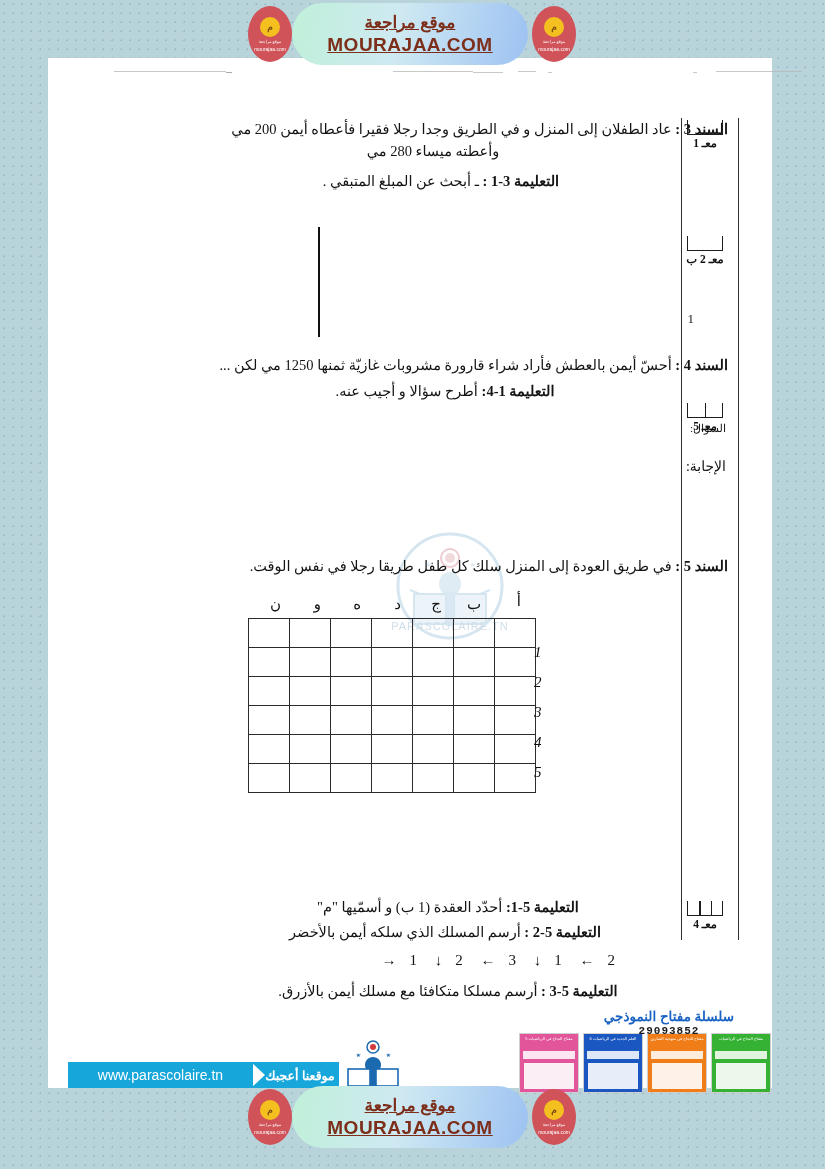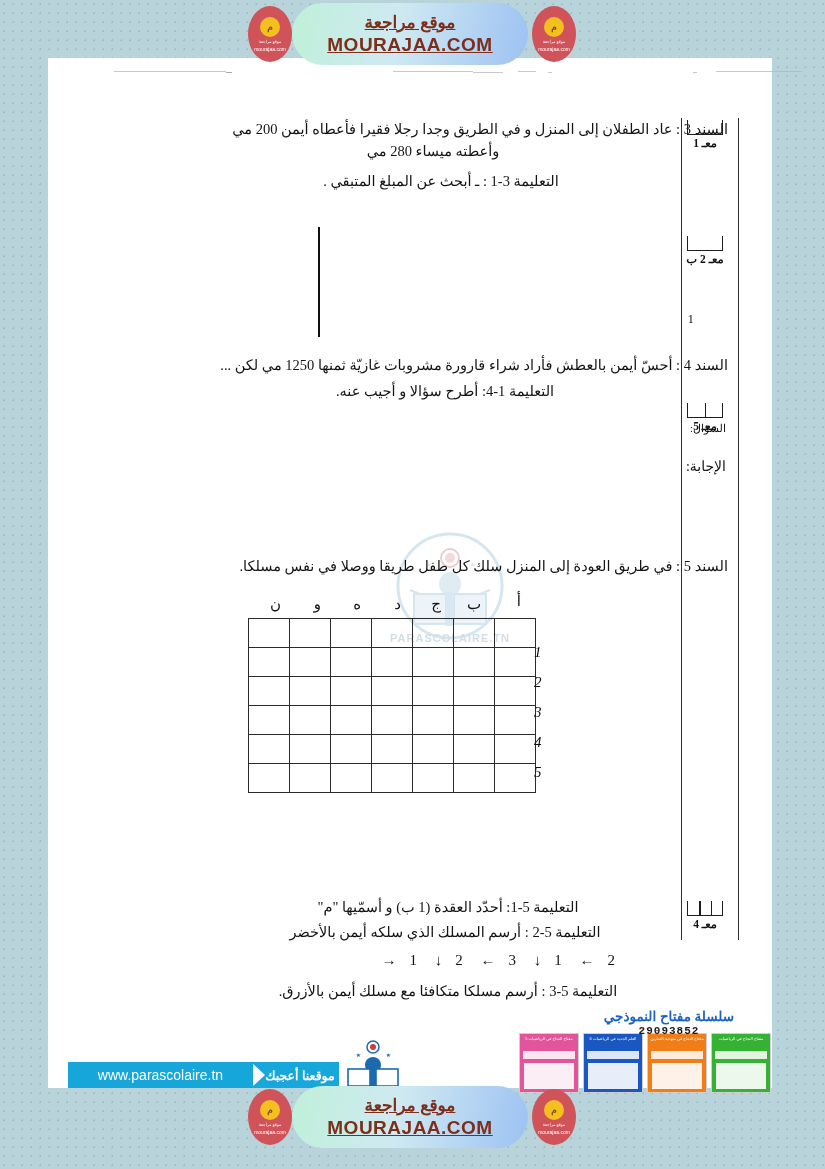--- a/index.html
+++ b/index.html
@@ -39,35 +39,35 @@
   .streak.s6{left:500px;top:14px;width:4px;}
   .streak.s7{left:645px;top:14px;width:4px;}
   .streak.s8{left:668px;top:13px;width:86px;}
 
   
   .watermark{
     position:absolute;left:332px;top:470px;width:140px;height:120px;
     z-index:2;opacity:.85;pointer-events:none;
   }
   .wm-text{
-    position:absolute;bottom:4px;left:0;width:140px;text-align:center;
+    position:absolute;bottom:16px;left:0;width:140px;text-align:center;
     font-family:"Liberation Sans", sans-serif;font-size:11px;letter-spacing:1px;
-    color:#c9d9e4;font-weight:bold;
+    color:#c9d9e4;font-weight:normal;
   }
 
   
   .content{position:absolute;left:0;top:0;width:724px;height:1030px;z-index:5;
            direction:rtl;color:#111;}
   .ar{
     font-family:"Liberation Serif", serif;
     direction:rtl;text-align:right;
     font-size:14.5px;line-height:1.55;color:#141414;
     white-space:nowrap;
   }
-  .bold{font-weight:normal;}
+  .bold{font-weight:bold;}
 
   .blk{position:absolute;}
 
   
   .dots{
     height:2px;
     background-image:radial-gradient(#1b1b1b 0.8px, transparent 0.9px);
     background-size:3.6px 2px;background-repeat:repeat-x;
     background-position:0 50%;
   }
@@ -279,21 +279,21 @@
     <div class="ar" style="position:absolute;right:46px;top:362px;font-size:11px;">السؤال:</div>
     <div class="dots" style="position:absolute;right:78px;top:380px;width:318px;"></div>
 
     <div class="ar" style="position:absolute;right:46px;top:398px;font-size:14px;">الإجابة:</div>
     <div class="dots" style="position:absolute;right:78px;top:418px;width:318px;"></div>
     <div class="dots" style="position:absolute;right:78px;top:452px;width:318px;"></div>
 
     <div class="blk" style="right:44px;top:497px;width:560px;">
       <div class="ar">
         <span class="bold">السند 5 :</span>
-        <span>في طريق العودة إلى المنزل سلك كل طفل طريقا ووصلا في نفس مسلكا.</span>
+        <span>في طريق العودة إلى المنزل سلك كل طفل طريقا رجلا في نفس الوقت.</span>
       </div>
     </div>
 
     <div class="gridwrap">
       <div class="colhead">
         <span style="right:8px;top:0;">أ</span>
         <span style="right:48px;top:3px;">ب</span>
         <span style="right:88px;top:3px;">ج</span>
         <span style="right:128px;top:3px;">د</span>
         <span style="right:168px;top:3px;">ه</span>

